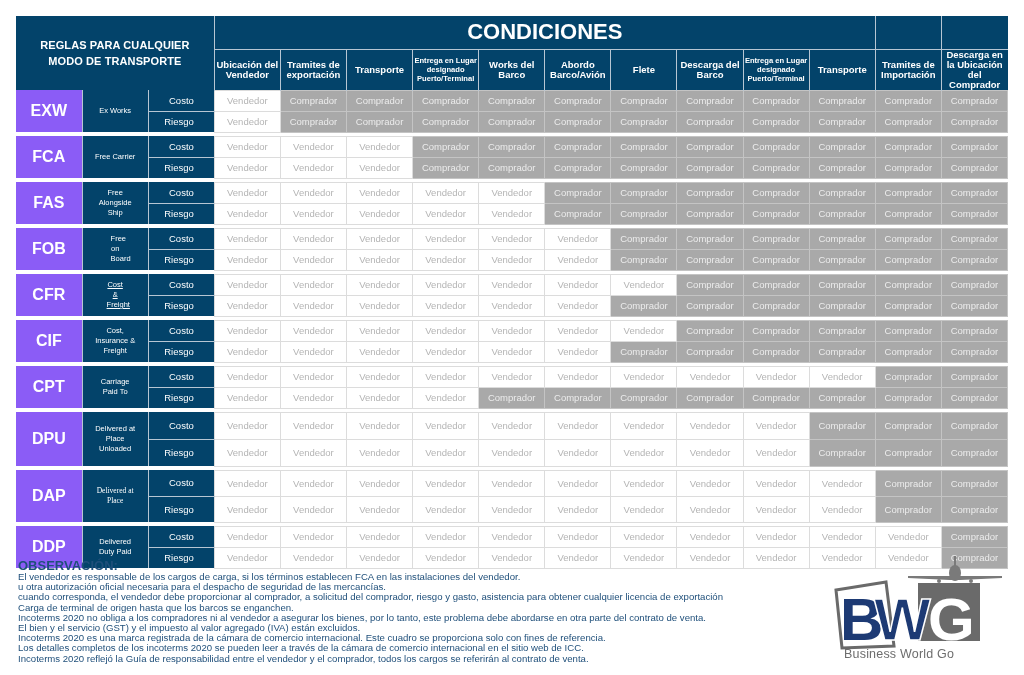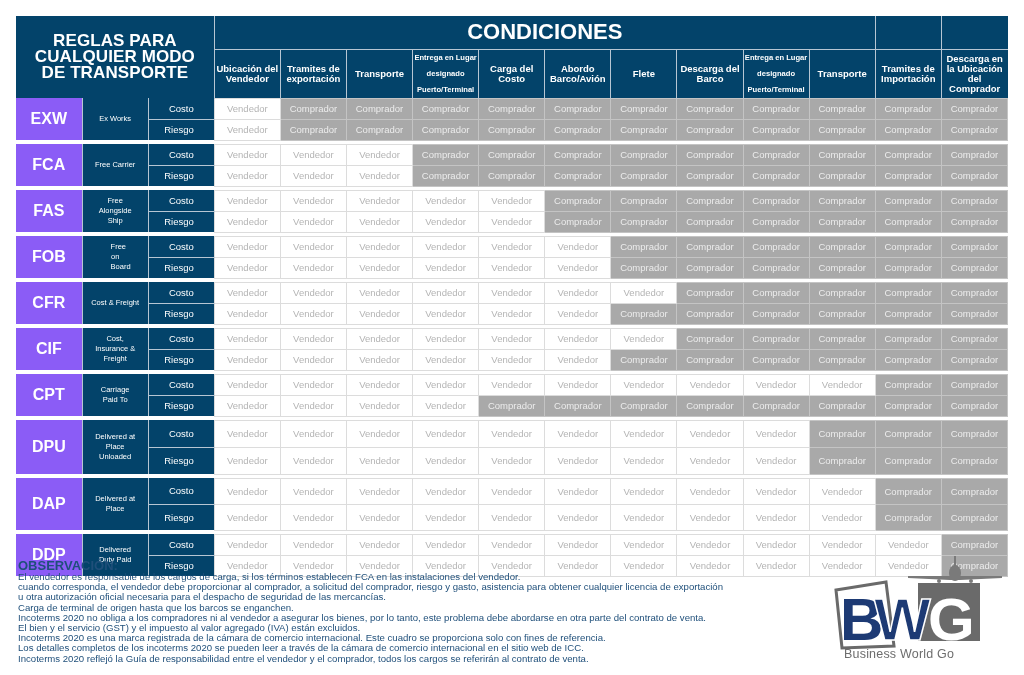--- a/index.html
+++ b/index.html
@@ -7,35 +7,35 @@
   body { font-family: "Liberation Sans", sans-serif; position: relative; }
 
   .chart {
     position: absolute; left: 16px; top: 16px; width: 992px;
     border-collapse: separate; border-spacing: 0;
   }
   table.grid { border-collapse: collapse; table-layout: fixed; width: 992px; }
   table.grid td, table.grid th { padding: 0; }
 
   .hdr-left {
-    background: #03436a; color: #fff; font-weight: bold; font-size: 17px;
+    background: #03436a; color: #fff; font-weight: bold; font-size: 11px;
     text-align: center; line-height: 16px; letter-spacing: 0.1px;
     border-right: 1px solid #b7c6d3;
   }
   .hdr-cond {
     background: #03436a; color: #fff; font-weight: bold; font-size: 22px;
     height: 33px; text-align: center; border-bottom: 1px solid #b7c6d3;
   }
   .hdr-blank { background: #03436a; border-left: 1px solid #b7c6d3; border-bottom: 1px solid #b7c6d3; }
   .hdr-col {
     background: #03436a; color: #fff; font-size: 9.5px; text-align: center;
     line-height: 10px; height: 41px; border-left: 1px solid #b7c6d3;
     vertical-align: middle; padding: 0 1px;
   }
-  .hdr-col.small { font-size: 7.6px; line-height: 16px; }
+  .hdr-col.small { font-size: 7.6px; line-height: 9px; }
 
   .term-code {
     background: #8b5cf6; color: #fff; font-weight: bold; font-size: 16px;
     text-align: center; border-right: 1px solid #b7c6d3;
   }
   .term-name {
     background: #03436a; color: #fff; font-size: 7.5px; text-align: center;
     line-height: 10px; border-right: 1px solid #b7c6d3;
   }
   .kind {
@@ -90,21 +90,21 @@
         <th class="hdr-left" colspan="3" rowspan="2" style="padding:0 14px;">REGLAS PARA CUALQUIER MODO DE TRANSPORTE</th>
         <th class="hdr-cond" colspan="10">CONDICIONES</th>
         <th class="hdr-blank"></th>
         <th class="hdr-blank"></th>
       </tr>
       <tr id="col-header-row">
           <th class="hdr-col">Ubicación del Vendedor</th>
           <th class="hdr-col">Tramites de exportación</th>
           <th class="hdr-col">Transporte</th>
           <th class="hdr-col small">Entrega en Lugar designado Puerto/Terminal</th>
-          <th class="hdr-col">Carga del Costo</th>
+          <th class="hdr-col">Works del Barco</th>
           <th class="hdr-col">Abordo Barco/Avión</th>
           <th class="hdr-col">Flete</th>
           <th class="hdr-col">Descarga del Barco</th>
           <th class="hdr-col small">Entrega en Lugar designado Puerto/Terminal</th>
           <th class="hdr-col">Transporte</th>
           <th class="hdr-col">Tramites de Importación</th>
           <th class="hdr-col">Descarga en la Ubicación del Comprador</th>
         </tr>
     </thead>
     <tbody id="tbody">
@@ -243,21 +243,21 @@
           <td class="cell c">Comprador</td>
           <td class="cell c">Comprador</td>
           <td class="cell c">Comprador</td>
           <td class="cell c">Comprador</td>
         </tr>
         <tr class="gap">
           <td colspan="15"></td>
         </tr>
         <tr>
           <td class="term-code" rowspan="2">CFR</td>
-          <td class="term-name" rowspan="2" style="padding: 0px 8px;">Cost &amp; Freight</td>
+          <td class="term-name" rowspan="2" style="padding: 0px 24px; text-decoration: underline;">Cost &amp; Freight</td>
           <td class="kind top">Costo</td>
           <td class="cell v">Vendedor</td>
           <td class="cell v">Vendedor</td>
           <td class="cell v">Vendedor</td>
           <td class="cell v">Vendedor</td>
           <td class="cell v">Vendedor</td>
           <td class="cell v">Vendedor</td>
           <td class="cell v">Vendedor</td>
           <td class="cell c">Comprador</td>
           <td class="cell c">Comprador</td>
@@ -383,21 +383,21 @@
           <td class="cell v">Vendedor</td>
           <td class="cell c">Comprador</td>
           <td class="cell c">Comprador</td>
           <td class="cell c">Comprador</td>
         </tr>
         <tr class="gap">
           <td colspan="15"></td>
         </tr>
         <tr>
           <td class="term-code" rowspan="2">DAP</td>
-          <td class="term-name" rowspan="2" style="padding: 16px 12px;">Delivered at Place</td>
+          <td class="term-name" rowspan="2" style="padding: 16px 12px; font-family: Liberation Serif, serif;">Delivered at Place</td>
           <td class="kind top">Costo</td>
           <td class="cell v">Vendedor</td>
           <td class="cell v">Vendedor</td>
           <td class="cell v">Vendedor</td>
           <td class="cell v">Vendedor</td>
           <td class="cell v">Vendedor</td>
           <td class="cell v">Vendedor</td>
           <td class="cell v">Vendedor</td>
           <td class="cell v">Vendedor</td>
           <td class="cell v">Vendedor</td>
@@ -456,22 +456,22 @@
           <td class="cell c">Comprador</td>
         </tr>
       </tbody>
   </table>
 </div>
 
 <div class="obs">
   <div class="obs-title">OBSERVACIÓN:</div>
   <div id="obs-lines">
       <div>El vendedor es responsable de los cargos de carga, si los términos establecen FCA en las instalaciones del vendedor.</div>
+      <div>u otra autorización oficial necesaria para el despacho de seguridad de las mercancías.</div>
       <div>cuando corresponda, el vendedor debe proporcionar al comprador, a solicitud del comprador, riesgo y gasto, asistencia para obtener cualquier licencia de exportación</div>
-      <div>u otra autorización oficial necesaria para el despacho de seguridad de las mercancías.</div>
       <div>Carga de terminal de origen hasta que los barcos se enganchen.</div>
       <div>Incoterms 2020 no obliga a los compradores ni al vendedor a asegurar los bienes, por lo tanto, este problema debe abordarse en otra parte del contrato de venta.</div>
       <div>El bien y el servicio (GST) y el impuesto al valor agregado (IVA) están excluidos.</div>
       <div>Incoterms 2020 es una marca registrada de la cámara de comercio internacional. Este cuadro se proporciona solo con fines de referencia.</div>
       <div>Los detalles completos de los incoterms 2020 se pueden leer a través de la cámara de comercio internacional en el sitio web de ICC.</div>
       <div>Incoterms 2020 reflejó la Guía de responsabilidad entre el vendedor y el comprador, todos los cargos se referirán al contrato de venta.</div>
     </div>
 </div>
 
 <svg class="logo" viewBox="0 0 180 110">

